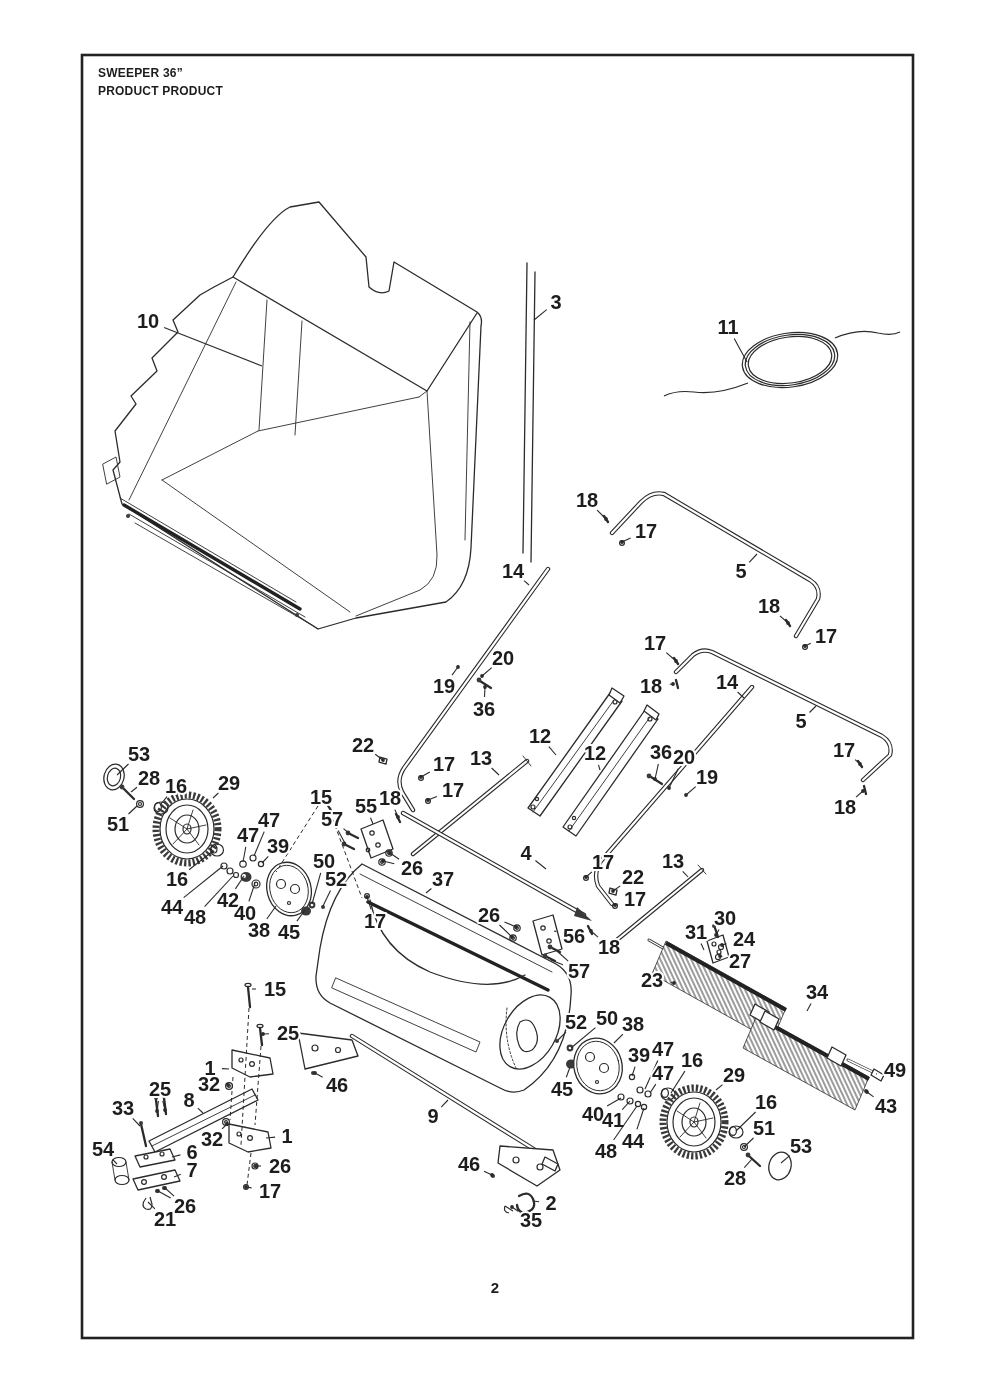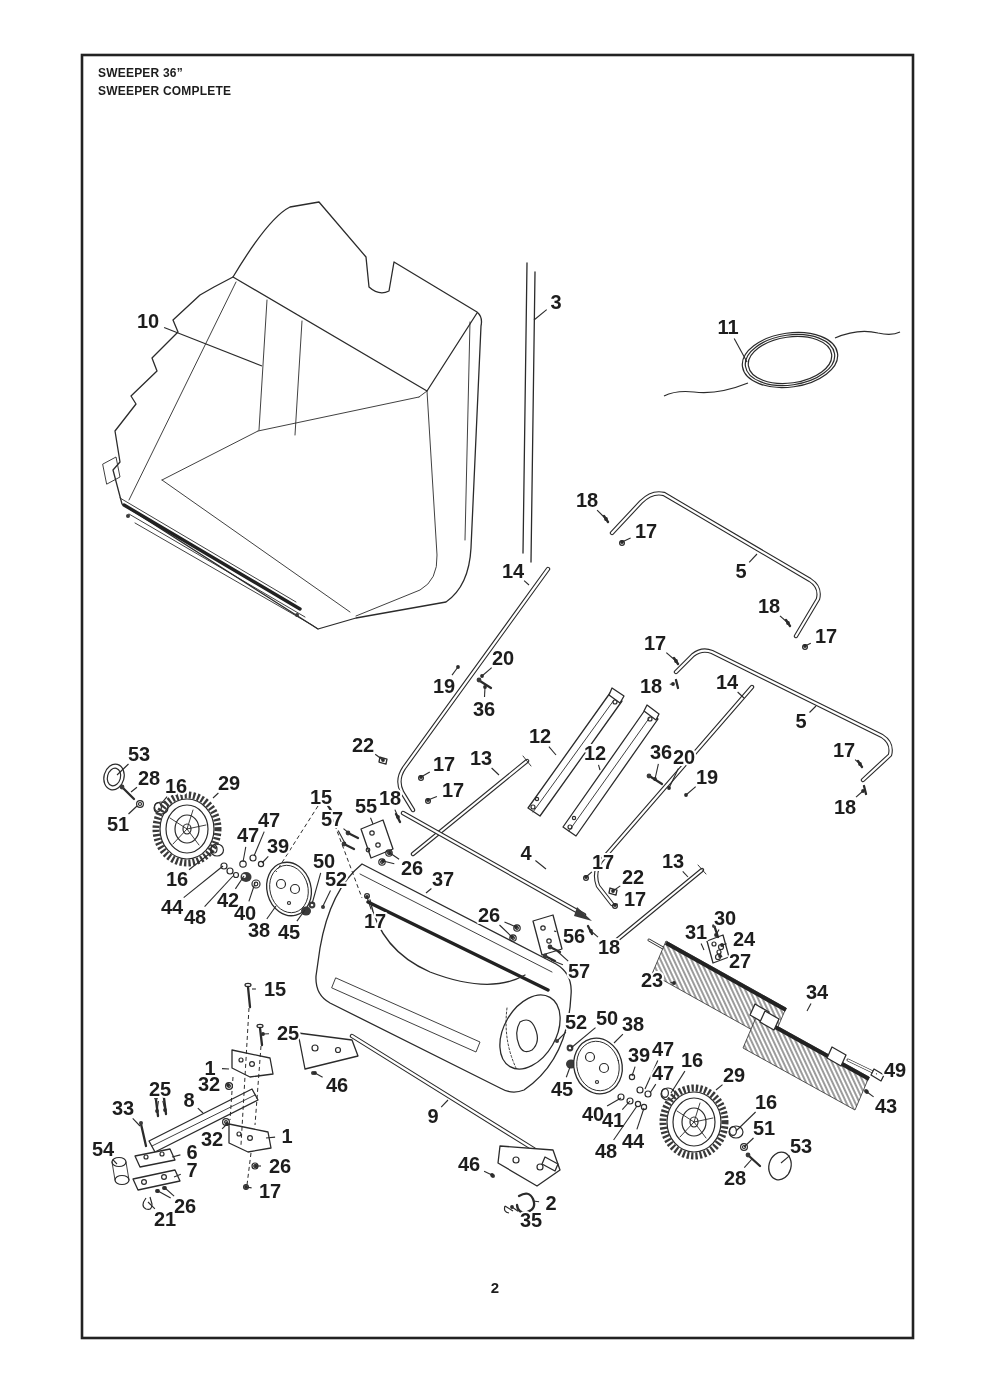--- a/index.html
+++ b/index.html
@@ -613,17 +613,17 @@
         <line x1="539.1" y1="1201.7" x2="533" y2="1201"></line>
         <text x="551" y="1203">2</text>
         <line x1="518.1" y1="1211.2" x2="512" y2="1207"></line>
         <circle cx="512" cy="1207" r="1.9"></circle>
         <text x="531" y="1220">35</text>
       </g>
 </svg>
 
 <div class="title-block">
   <div>SWEEPER 36”</div>
-  <div>SWEEPER COMPLETE</div>
+  <div>PRODUCT PRODUCT</div>
 </div>
 
 <div class="page-num">2</div>
 </div>
 
 </body></html>

